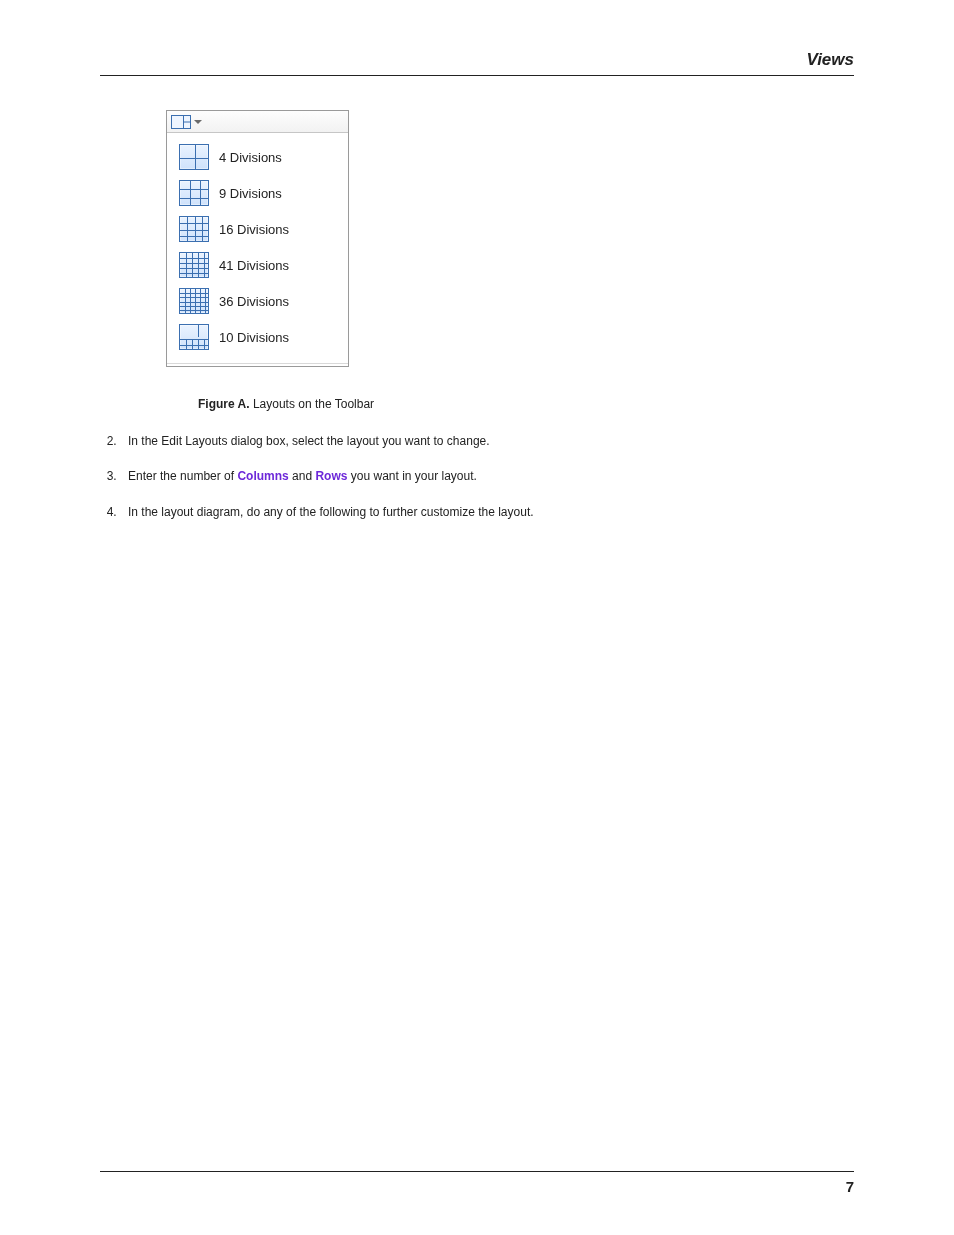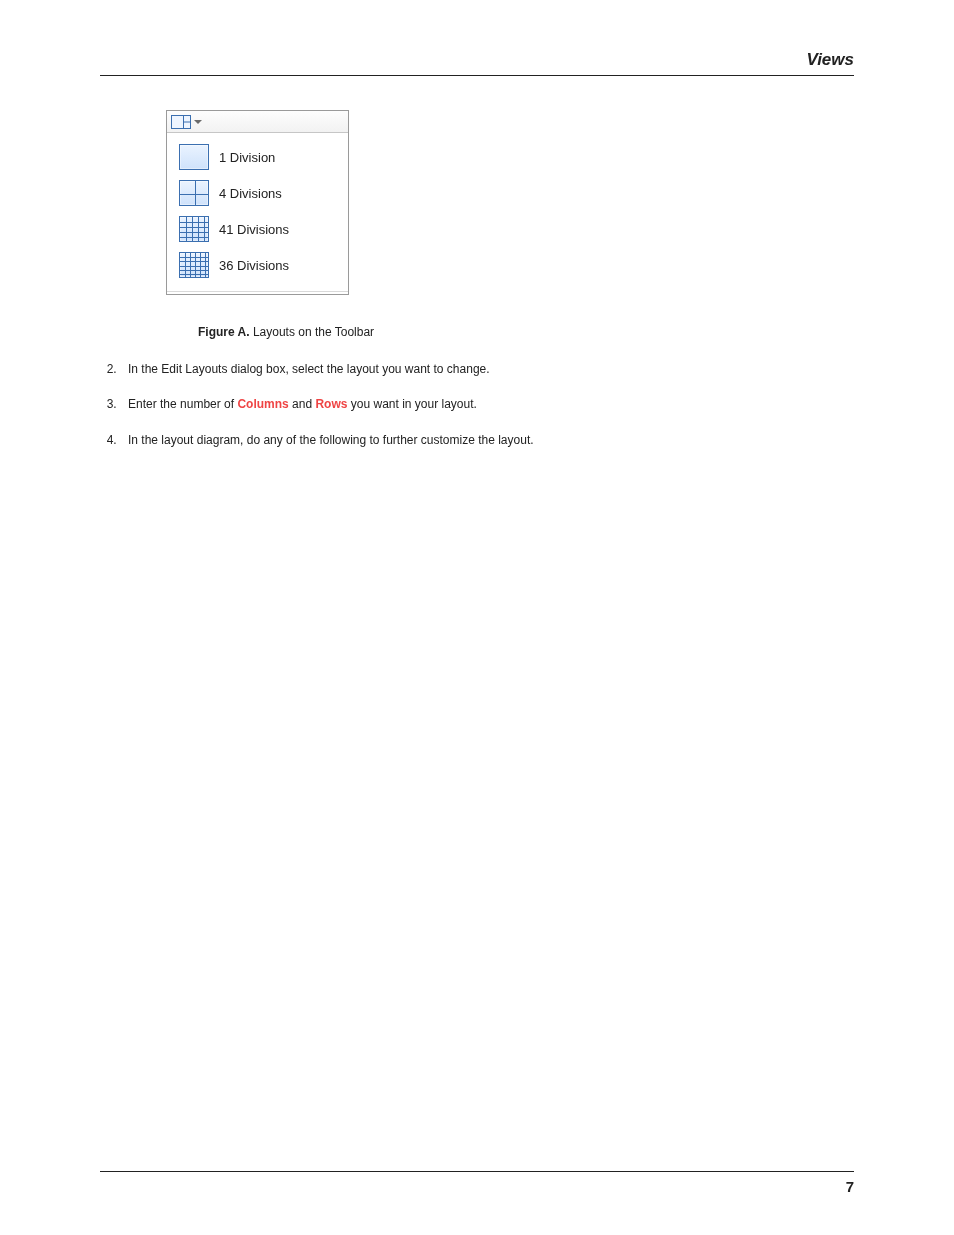--- a/index.html
+++ b/index.html
@@ -97,21 +97,21 @@
     margin: 0 0 0 20px;
     padding: 0;
     font-size: 12px;
     line-height: 1.45;
   }
   ol.steps li {
     margin: 0 0 18px 0;
     padding-left: 8px;
   }
   .kw {
-    color: #ef4444;
+    color: #6d28d9;
     font-weight: bold;
   }
   .spacer { flex: 1 1 auto; }
   .footer-area {
     border-top: 1.5px solid #222;
     padding-top: 6px;
     text-align: right;
     font-weight: bold;
     font-size: 15px;
   }
@@ -132,29 +132,45 @@
           <rect x="0.5" y="0.5" width="19" height="13" fill="#eef5ff" stroke="#3b6fb0"></rect>
           <line x1="12.5" y1="0.5" x2="12.5" y2="13.5" stroke="#3b6fb0"></line>
           <line x1="12.5" y1="7" x2="19.5" y2="7" stroke="#3b6fb0"></line>
         </svg>
         <svg width="8" height="8" viewBox="0 0 8 8">
           <polygon points="0,2 8,2 4,6" fill="#6b6b6b"></polygon>
         </svg>
       </div>
       <div class="dd-list" id="dd-list">
           <div class="dd-item">
-            <div class="dd-icon"></div>
-            <span>1 Division</span>
-          </div>
-          <div class="dd-item">
             <div class="dd-icon">
               <div class="hline" style="top: 12.5px;"></div>
               <div class="vline" style="left: 14.5px;"></div>
             </div>
             <span>4 Divisions</span>
+          </div>
+          <div class="dd-item">
+            <div class="dd-icon">
+              <div class="hline" style="top: 8.16667px;"></div>
+              <div class="hline" style="top: 16.8333px;"></div>
+              <div class="vline" style="left: 9.5px;"></div>
+              <div class="vline" style="left: 19.5px;"></div>
+            </div>
+            <span>9 Divisions</span>
+          </div>
+          <div class="dd-item">
+            <div class="dd-icon">
+              <div class="hline" style="top: 6px;"></div>
+              <div class="hline" style="top: 12.5px;"></div>
+              <div class="hline" style="top: 19px;"></div>
+              <div class="vline" style="left: 7px;"></div>
+              <div class="vline" style="left: 14.5px;"></div>
+              <div class="vline" style="left: 22px;"></div>
+            </div>
+            <span>16 Divisions</span>
           </div>
           <div class="dd-item">
             <div class="dd-icon">
               <div class="hline" style="top: 4.7px;"></div>
               <div class="hline" style="top: 9.9px;"></div>
               <div class="hline" style="top: 15.1px;"></div>
               <div class="hline" style="top: 20.3px;"></div>
               <div class="vline" style="left: 5.5px;"></div>
               <div class="vline" style="left: 11.5px;"></div>
               <div class="vline" style="left: 17.5px;"></div>
@@ -170,20 +186,32 @@
               <div class="hline" style="top: 16.8333px;"></div>
               <div class="hline" style="top: 21.1667px;"></div>
               <div class="vline" style="left: 4.5px;"></div>
               <div class="vline" style="left: 9.5px;"></div>
               <div class="vline" style="left: 14.5px;"></div>
               <div class="vline" style="left: 19.5px;"></div>
               <div class="vline" style="left: 24.5px;"></div>
             </div>
             <span>36 Divisions</span>
           </div>
+          <div class="dd-item">
+            <div class="dd-icon">
+              <div class="hline" style="top: 14.3px;"></div>
+              <div class="hline" style="top: 20.15px;"></div>
+              <div class="vline" style="left: 18px; bottom: 11.7px;"></div>
+              <div class="vline" style="left: 6px; top: 14.3px;"></div>
+              <div class="vline" style="left: 12px; top: 14.3px;"></div>
+              <div class="vline" style="left: 18px; top: 14.3px;"></div>
+              <div class="vline" style="left: 24px; top: 14.3px;"></div>
+            </div>
+            <span>10 Divisions</span>
+          </div>
         </div>
       <div class="dd-sep"></div>
     </div>
   </div>
 
   <div class="caption">
     <span class="figlabel">Figure A.</span>
     <span>Layouts on the Toolbar</span>
   </div>
 

